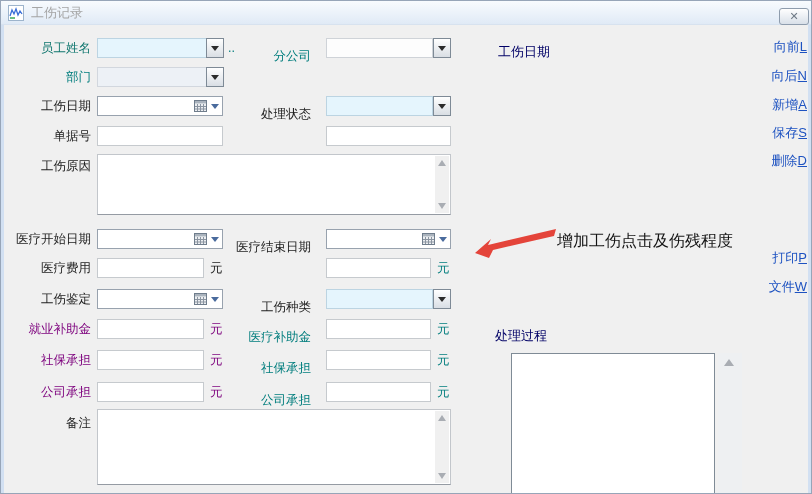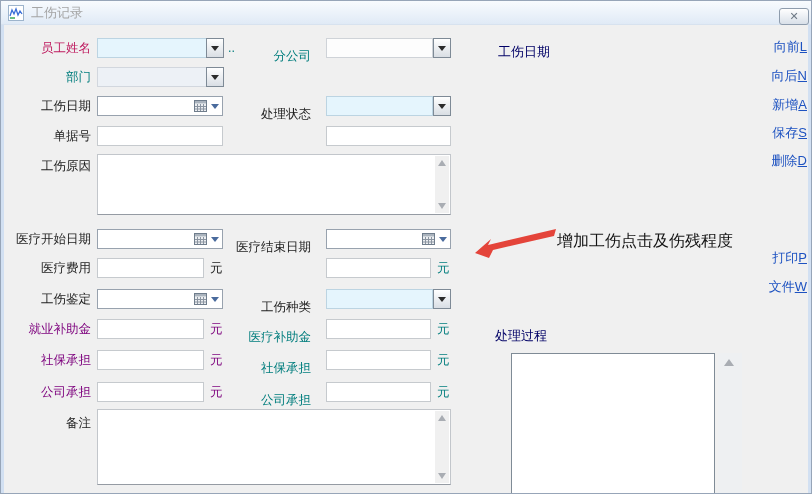--- a/index.html
+++ b/index.html
@@ -21,21 +21,21 @@
   .close-btn{
     position:absolute;left:778px;top:7px;width:30px;height:17px;
     border:1px solid #8e9cad;border-radius:3px;
     background:linear-gradient(#fefefe,#d9e0e9);
     display:flex;align-items:center;justify-content:center;
     font-size:11px;font-weight:bold;color:#6f7a86;cursor:pointer;
   }
   .lbl{position:absolute;height:20px;line-height:20px;font-size:12.5px;text-align:right;white-space:nowrap;}
   .c1{left:10px;width:80px;}
   .c2{left:225px;width:85px;margin-top:8px;}
-  .navy{color:#be185d;} .teal{color:#007d7d;} .purple{color:#7d007d;} .dark{color:#1c1c1c;}
+  .navy{color:#0f766e;} .teal{color:#007d7d;} .purple{color:#7d007d;} .dark{color:#1c1c1c;}
   .field{position:absolute;height:20px;background:#fff;border:1px solid #c6cace;font-size:12px;padding:0 3px;}
   input.field{outline:none;}
   .combo-field{position:absolute;height:20px;border:1px solid #c9d6de;}
   .cf-blue{background:#e5f5fd;border-color:#bcd4e2;}
   .cf-white{background:#fdfdfd;border-color:#cfd3d8;}
   .cf-gray{background:#edf1f6;border-color:#d2d7de;}
   .combo-btn{
     position:absolute;width:18px;height:20px;border:1px solid #7e8a96;
     background:linear-gradient(#ffffff,#d9dee4);
     display:flex;align-items:center;justify-content:center;cursor:pointer;

